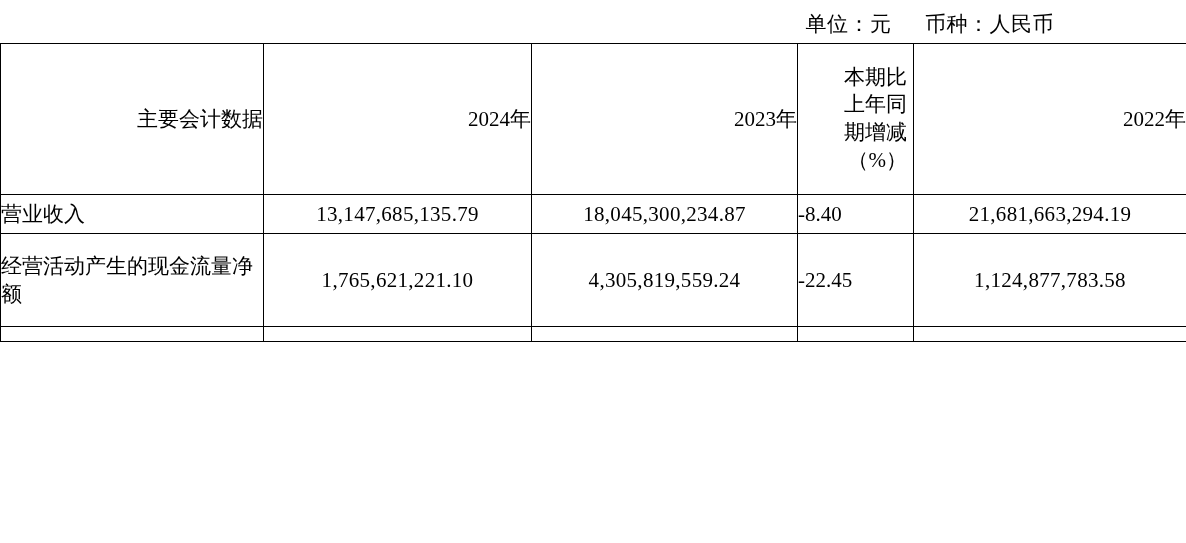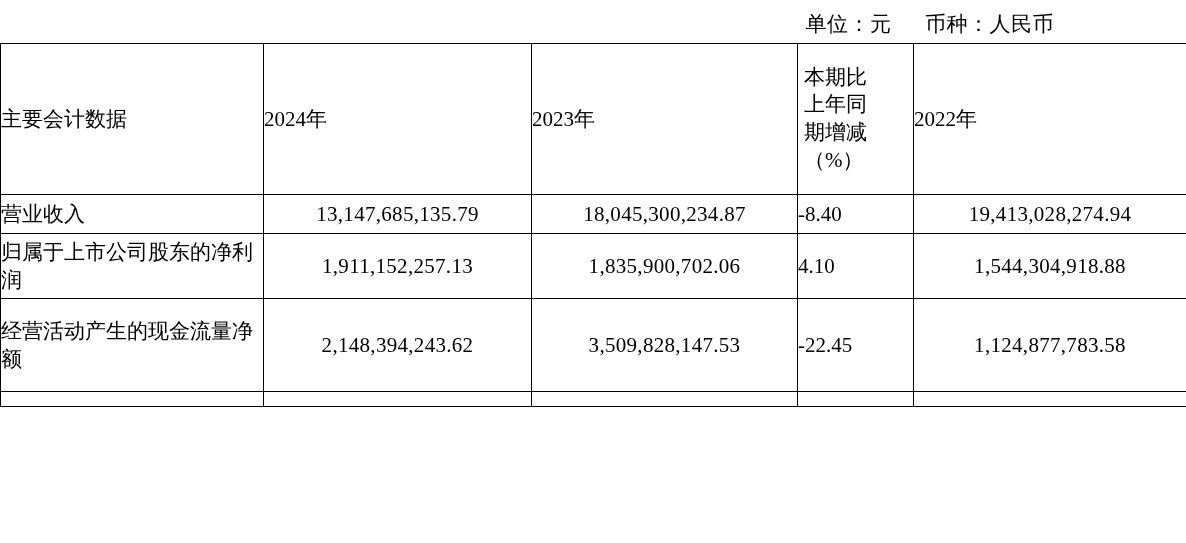--- a/index.html
+++ b/index.html
@@ -46,21 +46,21 @@
     vertical-align: middle;
     font-size: 21px;
   }
   .col-label { width: 263px; }
   .col-y1 { width: 268px; }
   .col-y2 { width: 266px; }
   .col-chg { width: 116px; }
   .col-y3 { width: 273px; }
 
   .hdr-cell {
-    text-align: left;
+    text-align: right;
     height: 150px;
     line-height: 1.28;
     font-size: 21px;
     font-family: Liberation Serif, serif;
   }
   .hdr-cell.narrow {
     line-height: 1.32;
     padding: 0 6px;
   }
   .label-cell {
@@ -115,36 +115,29 @@
           <div>（%）</div>
         </td>
         <td class="hdr-cell">2022年</td>
       </tr>
 
       <tr class="r1">
         <td class="label-cell">营业收入</td>
         <td class="num-cell">13,147,685,135.79</td>
         <td class="num-cell">18,045,300,234.87</td>
         <td class="chg-cell">-8.40</td>
-        <td class="num-cell">19,413,028,274.94</td>
+        <td class="num-cell">21,681,663,294.19</td>
       </tr>
 
-      <tr class="r2">
-        <td class="label-cell">归属于上市公司股东的净利润</td>
-        <td class="num-cell">1,911,152,257.13</td>
-        <td class="num-cell">1,835,900,702.06</td>
-        <td class="chg-cell">4.10</td>
-        <td class="num-cell">1,544,304,918.88</td>
-      </tr>
 
 
       <tr class="r4">
         <td class="label-cell">经营活动产生的现金流量净额</td>
-        <td class="num-cell">2,148,394,243.62</td>
-        <td class="num-cell">3,509,828,147.53</td>
+        <td class="num-cell">1,765,621,221.10</td>
+        <td class="num-cell">4,305,819,559.24</td>
         <td class="chg-cell">-22.45</td>
         <td class="num-cell">1,124,877,783.58</td>
       </tr>
 
       <tr class="r5">
         <td class="label-cell"></td>
         <td class="num-cell"></td>
         <td class="num-cell"></td>
         <td class="chg-cell"></td>
         <td class="num-cell"></td>

